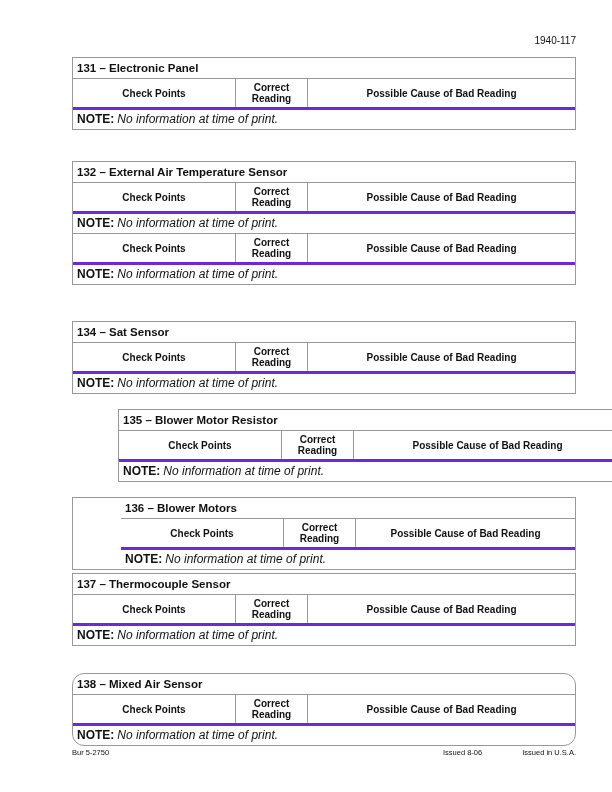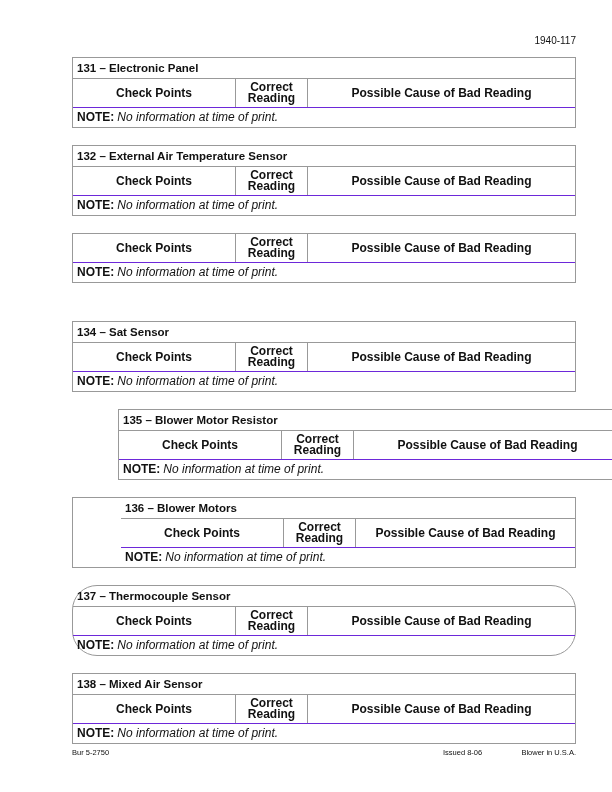--- a/index.html
+++ b/index.html
@@ -1,20 +1,20 @@
 <!DOCTYPE html>
 <html><head>
 <meta charset="utf-8">
 <style>
   html,body{margin:0;padding:0;background:#fff;}
   body{width:612px;height:792px;position:relative;font-family:"Liberation Sans",sans-serif;color:#111;overflow:hidden;}
   .pagenum{position:absolute;top:35px;right:36px;font-size:10px;}
   .tbl{position:absolute;left:72px;width:504px;border:1px solid #999;box-sizing:border-box;}
   .title{height:20px;line-height:20px;padding-left:4px;font-weight:bold;font-size:11.5px;border-bottom:1px solid #999;}
-  .hdr{display:flex;height:28px;border-bottom:1px solid #6d28d9;font-weight:bold;font-size:12px;}
+  .hdr{display:flex;height:28px;border-bottom:3px solid #6d28d9;font-weight:bold;font-size:10px;}
   .hdr div{display:flex;align-items:center;justify-content:center;text-align:center;line-height:11px;}
   .c1{width:162px;border-right:1px solid #999;}
   .c2{width:71px;border-right:1px solid #999;}
   .c3{flex:1;}
   .note{height:19px;line-height:19px;padding-left:4px;font-size:12px;}
   .note b{font-weight:bold;}
   .note i{font-style:italic;margin-left:3px;}
   .footer{position:absolute;top:748px;font-size:7.5px;}
 </style>
 </head>
@@ -27,21 +27,21 @@
     <div class="title">131  –  Electronic Panel</div>
     <div class="hdr">
       <div class="c1">Check Points</div>
       <div class="c2">
           <span><span>Correct</span><br><span>Reading</span></span>
         </div>
       <div class="c3">Possible Cause of Bad Reading</div>
     </div>
     <div class="note"><b>NOTE:</b><i>No information at time of print.</i></div>
     </div>
-    <div class="tbl" style="top: 145px;">
+    <div class="tbl" style="top: 161px;">
     <div class="title">132  –  External Air Temperature Sensor</div>
     <div class="hdr">
       <div class="c1">Check Points</div>
       <div class="c2">
           <span><span>Correct</span><br><span>Reading</span></span>
         </div>
       <div class="c3">Possible Cause of Bad Reading</div>
     </div>
     <div class="note"><b>NOTE:</b><i>No information at time of print.</i></div>
     </div>
@@ -81,39 +81,39 @@
     <div class="title">136  –  Blower Motors</div>
     <div class="hdr">
       <div class="c1">Check Points</div>
       <div class="c2">
           <span><span>Correct</span><br><span>Reading</span></span>
         </div>
       <div class="c3">Possible Cause of Bad Reading</div>
     </div>
     <div class="note"><b>NOTE:</b><i>No information at time of print.</i></div>
     </div>
-    <div class="tbl" style="top: 585px; border-radius: 25px;">
+    <div class="tbl" style="top: 573px;">
     <div class="title">137  –  Thermocouple Sensor</div>
     <div class="hdr">
       <div class="c1">Check Points</div>
       <div class="c2">
           <span><span>Correct</span><br><span>Reading</span></span>
         </div>
       <div class="c3">Possible Cause of Bad Reading</div>
     </div>
     <div class="note"><b>NOTE:</b><i>No information at time of print.</i></div>
     </div>
-    <div class="tbl" style="top: 673px;">
+    <div class="tbl" style="top: 673px; border-radius: 12px;">
     <div class="title">138  –  Mixed Air Sensor</div>
     <div class="hdr">
       <div class="c1">Check Points</div>
       <div class="c2">
           <span><span>Correct</span><br><span>Reading</span></span>
         </div>
       <div class="c3">Possible Cause of Bad Reading</div>
     </div>
     <div class="note"><b>NOTE:</b><i>No information at time of print.</i></div>
     </div>
   </div>
 
 <div class="footer" style="left:72px">Bur 5-2750</div>
 <div class="footer" style="left:443px">Issued  8-06</div>
-<div class="footer" style="right:36px">Blower in U.S.A.</div>
+<div class="footer" style="right:36px">Issued in U.S.A.</div>
 
 </body></html>

